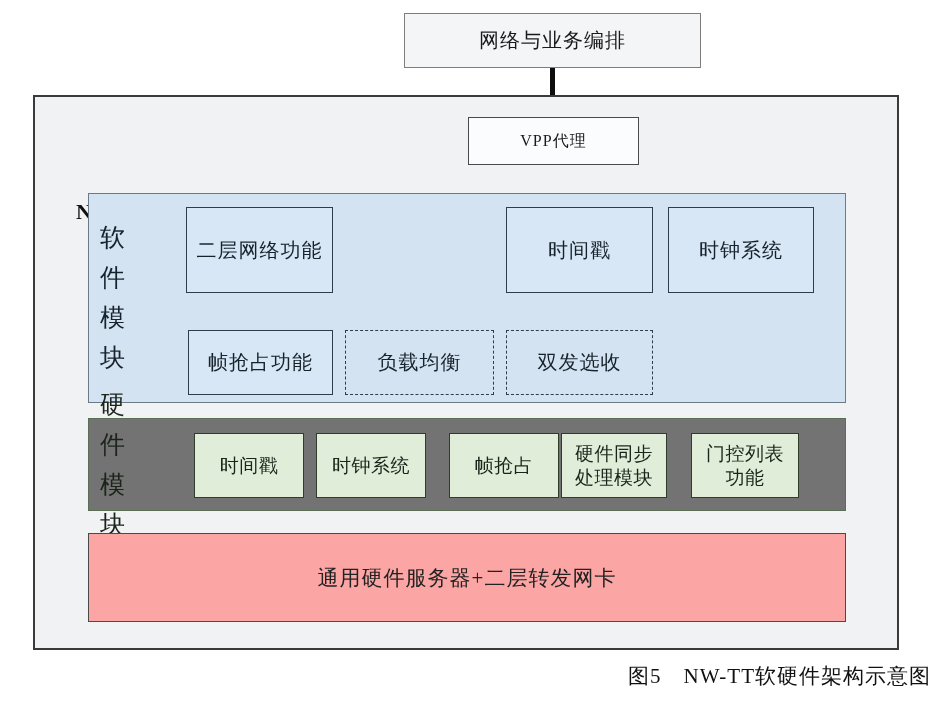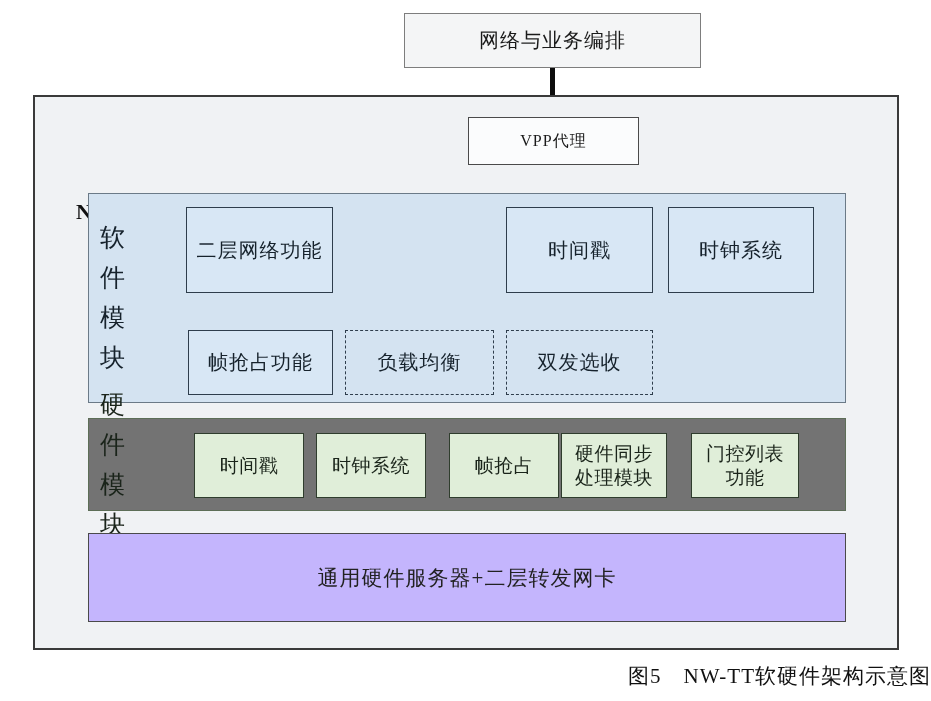--- a/index.html
+++ b/index.html
@@ -63,21 +63,21 @@
   .hw-box{
     top:14px;height:65px;
     background:#e0eed9;border:1.5px solid #2f3d2d;
     font-size:19px;letter-spacing:.5px;color:#1a241a;
     line-height:1.25;
   }
 
   
   #server-box{
     left:88px;top:533px;width:758px;height:89px;
-    background:#c4b5fd;border:1.5px solid #4a4a4a;
+    background:#fca5a5;border:1.5px solid #4a4a4a;
     font-size:21px;letter-spacing:1px;color:#222;
   }
 
   
   #caption{
     left:0;top:662px;width:931px;text-align:right;
     font-size:21px;letter-spacing:1px;color:#111;
   }
 </style>
 </head>

